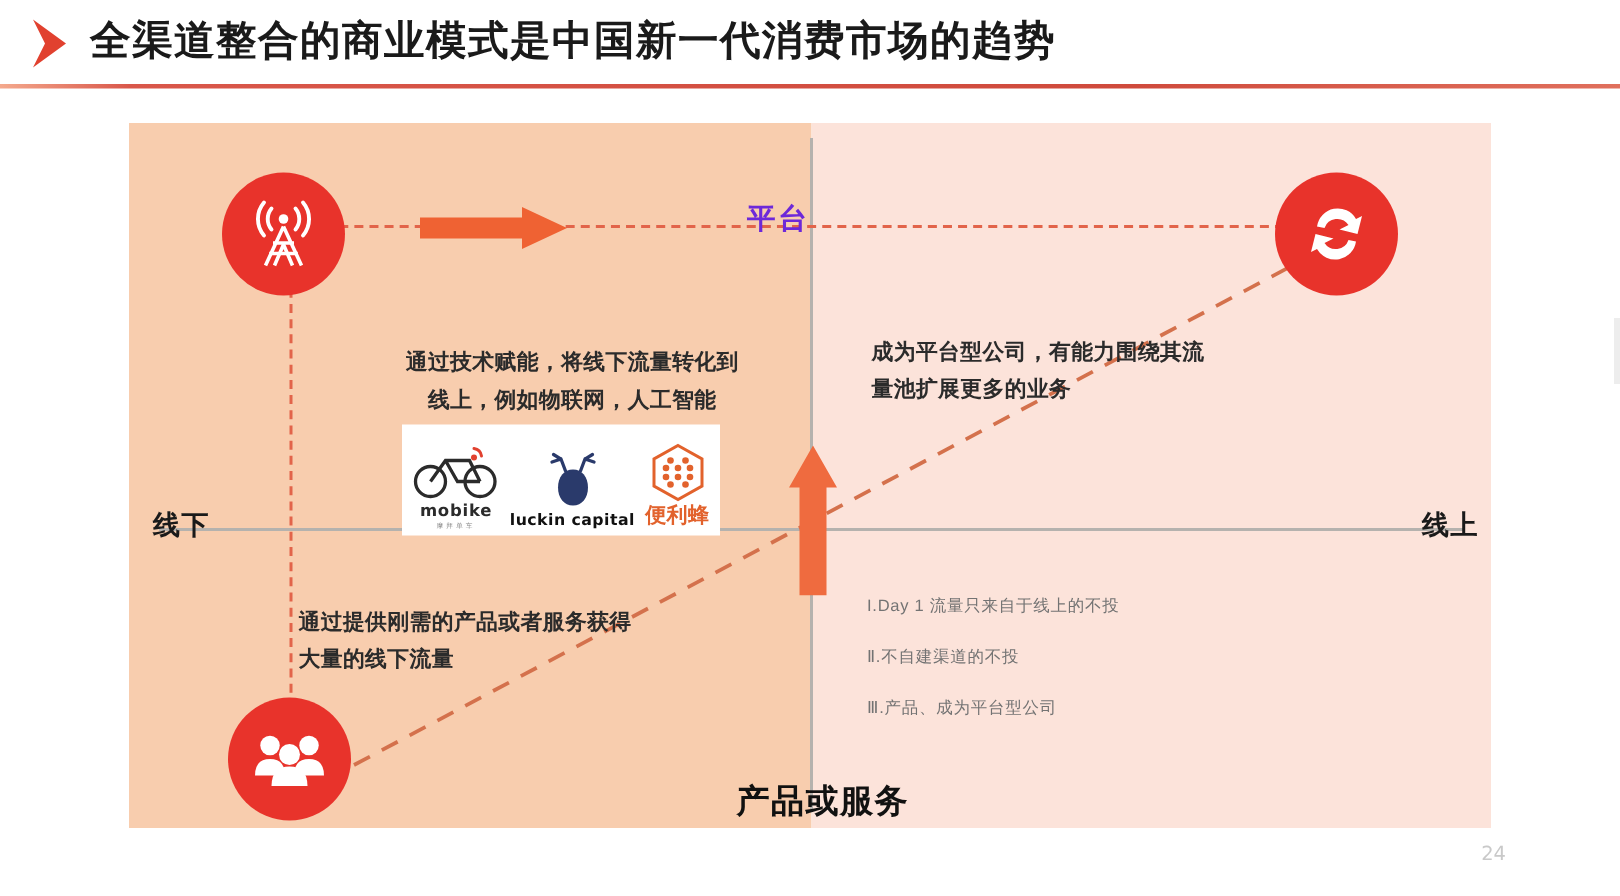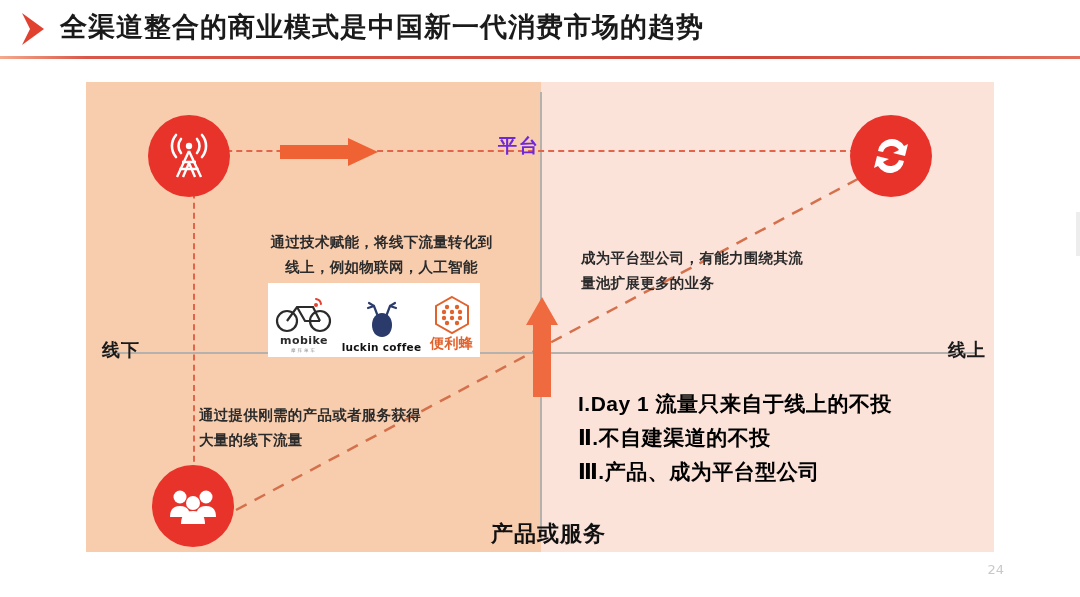--- a/index.html
+++ b/index.html
@@ -193,21 +193,21 @@
   .note {
     position: absolute;
     font-size: 14.5px;
     font-weight: bold;
     color: #2b2b2b;
     line-height: 25px;
     letter-spacing: 0.3px;
     margin-top: 26px;
   }
   .note-tech    { left: 178px; top: 122px; width: 235px; text-align: center; }
-  .note-platform{ left: 495px; top: 138px; width: 225px; }
+  .note-platform{ left: 495px; top: 116px; width: 225px; font-family: Liberation Mono, monospace; }
   .note-demand  { left: 113px; top: 295px; width: 230px; }
 
   
   .brand-strip {
     position: absolute;
     left: 182px; top: 201px;
     width: 212px; height: 74px;
     background: #ffffff;
     display: flex;
     align-items: flex-end;
@@ -237,23 +237,23 @@
   .luckin .brand-name  { color: #111111; font-size: 10.5px; }
   .bianli .brand-name  { color: #e2622c; font-size: 14px; font-family: "DejaVu Sans", sans-serif; }
 
   
   .criteria {
     position: absolute;
     left: 492px; top: 305px;
     width: 370px;
   }
   .criteria-item {
-    font-size: 21px;
-    font-weight: bold;
-    color: #000000;
+    font-size: 11px;
+    font-weight: normal;
+    color: #737373;
     line-height: 34px;
     letter-spacing: 0.5px;
     white-space: nowrap;
   }
 
   
   .page-num {
     position: absolute;
     right: 76px; bottom: 20px;
     font-size: 13px;
@@ -370,21 +370,21 @@
     <div class="brand luckin">
       <svg width="42" height="42" viewBox="0 0 42 42">
         <g fill="#2a3a6b">
           <path d="M21 14 C27 14 31 19 31 26 C31 33 27 38 21 38 C15 38 11 33 11 26 C11 19 15 14 21 14 Z"></path>
         </g>
         <g stroke="#2a3a6b" stroke-width="2.2" fill="none" stroke-linecap="round">
           <path d="M16 15 L13 7 L8 4 M13 7 L7 9"></path>
           <path d="M26 15 L29 7 L34 4 M29 7 L35 9"></path>
         </g>
       </svg>
-      <div class="brand-name">luckin coffee</div>
+      <div class="brand-name">luckin capital</div>
     </div>
 
     <div class="brand bianli">
       <svg width="40" height="40" viewBox="0 0 40 40">
         <polygon points="20,2 36,11 36,29 20,38 4,29 4,11" fill="none" stroke="#e2622c" stroke-width="2"></polygon>
         <g fill="#e2622c">
           <circle cx="15" cy="12" r="2.2"></circle>
             <circle cx="25" cy="12" r="2.2"></circle>
           <circle cx="12" cy="17" r="2.2"></circle>
             <circle cx="20" cy="17" r="2.2"></circle>

